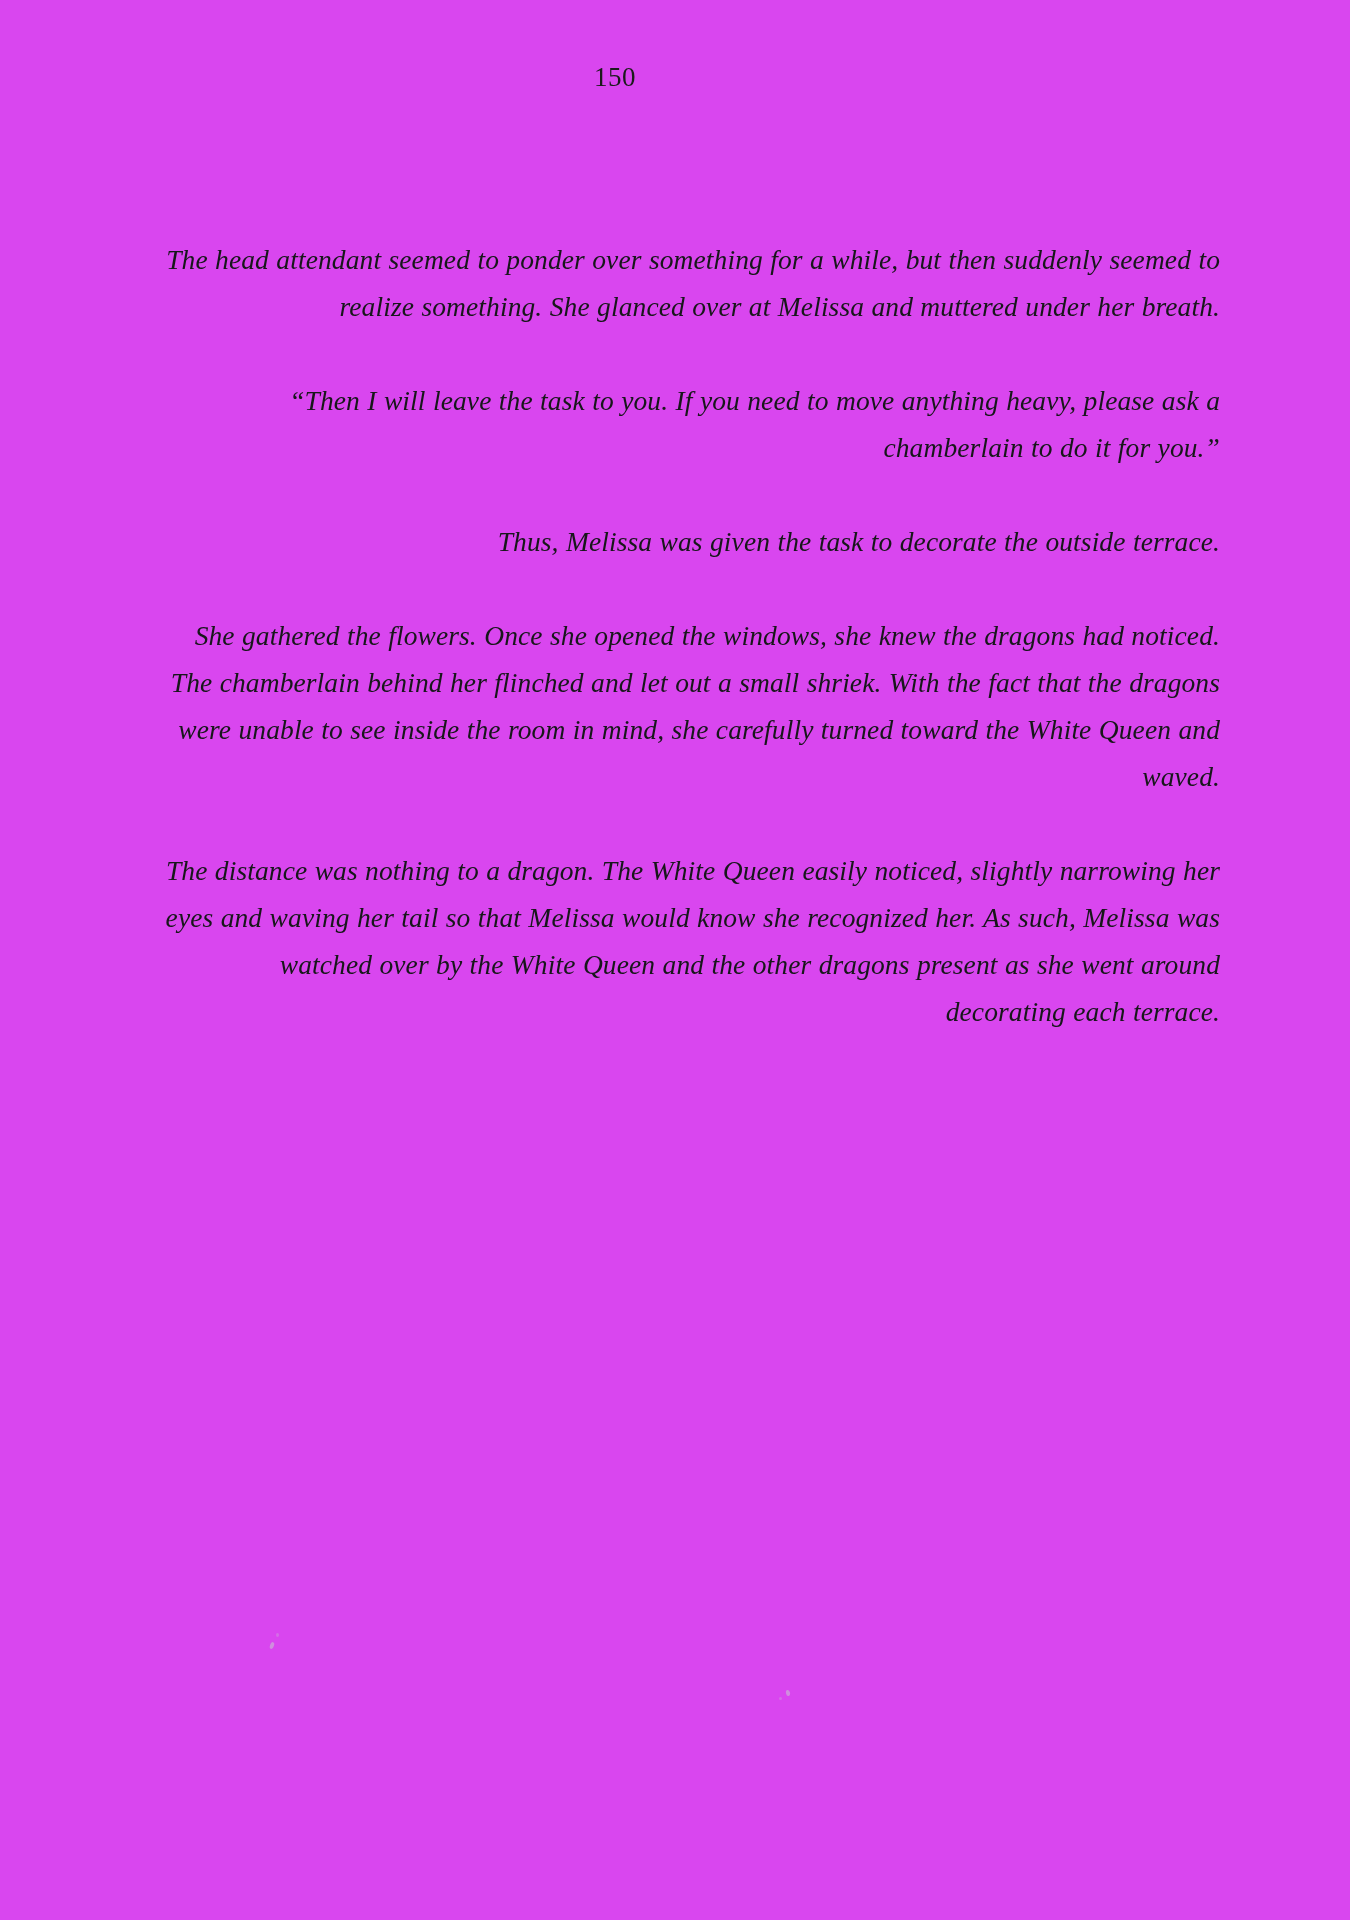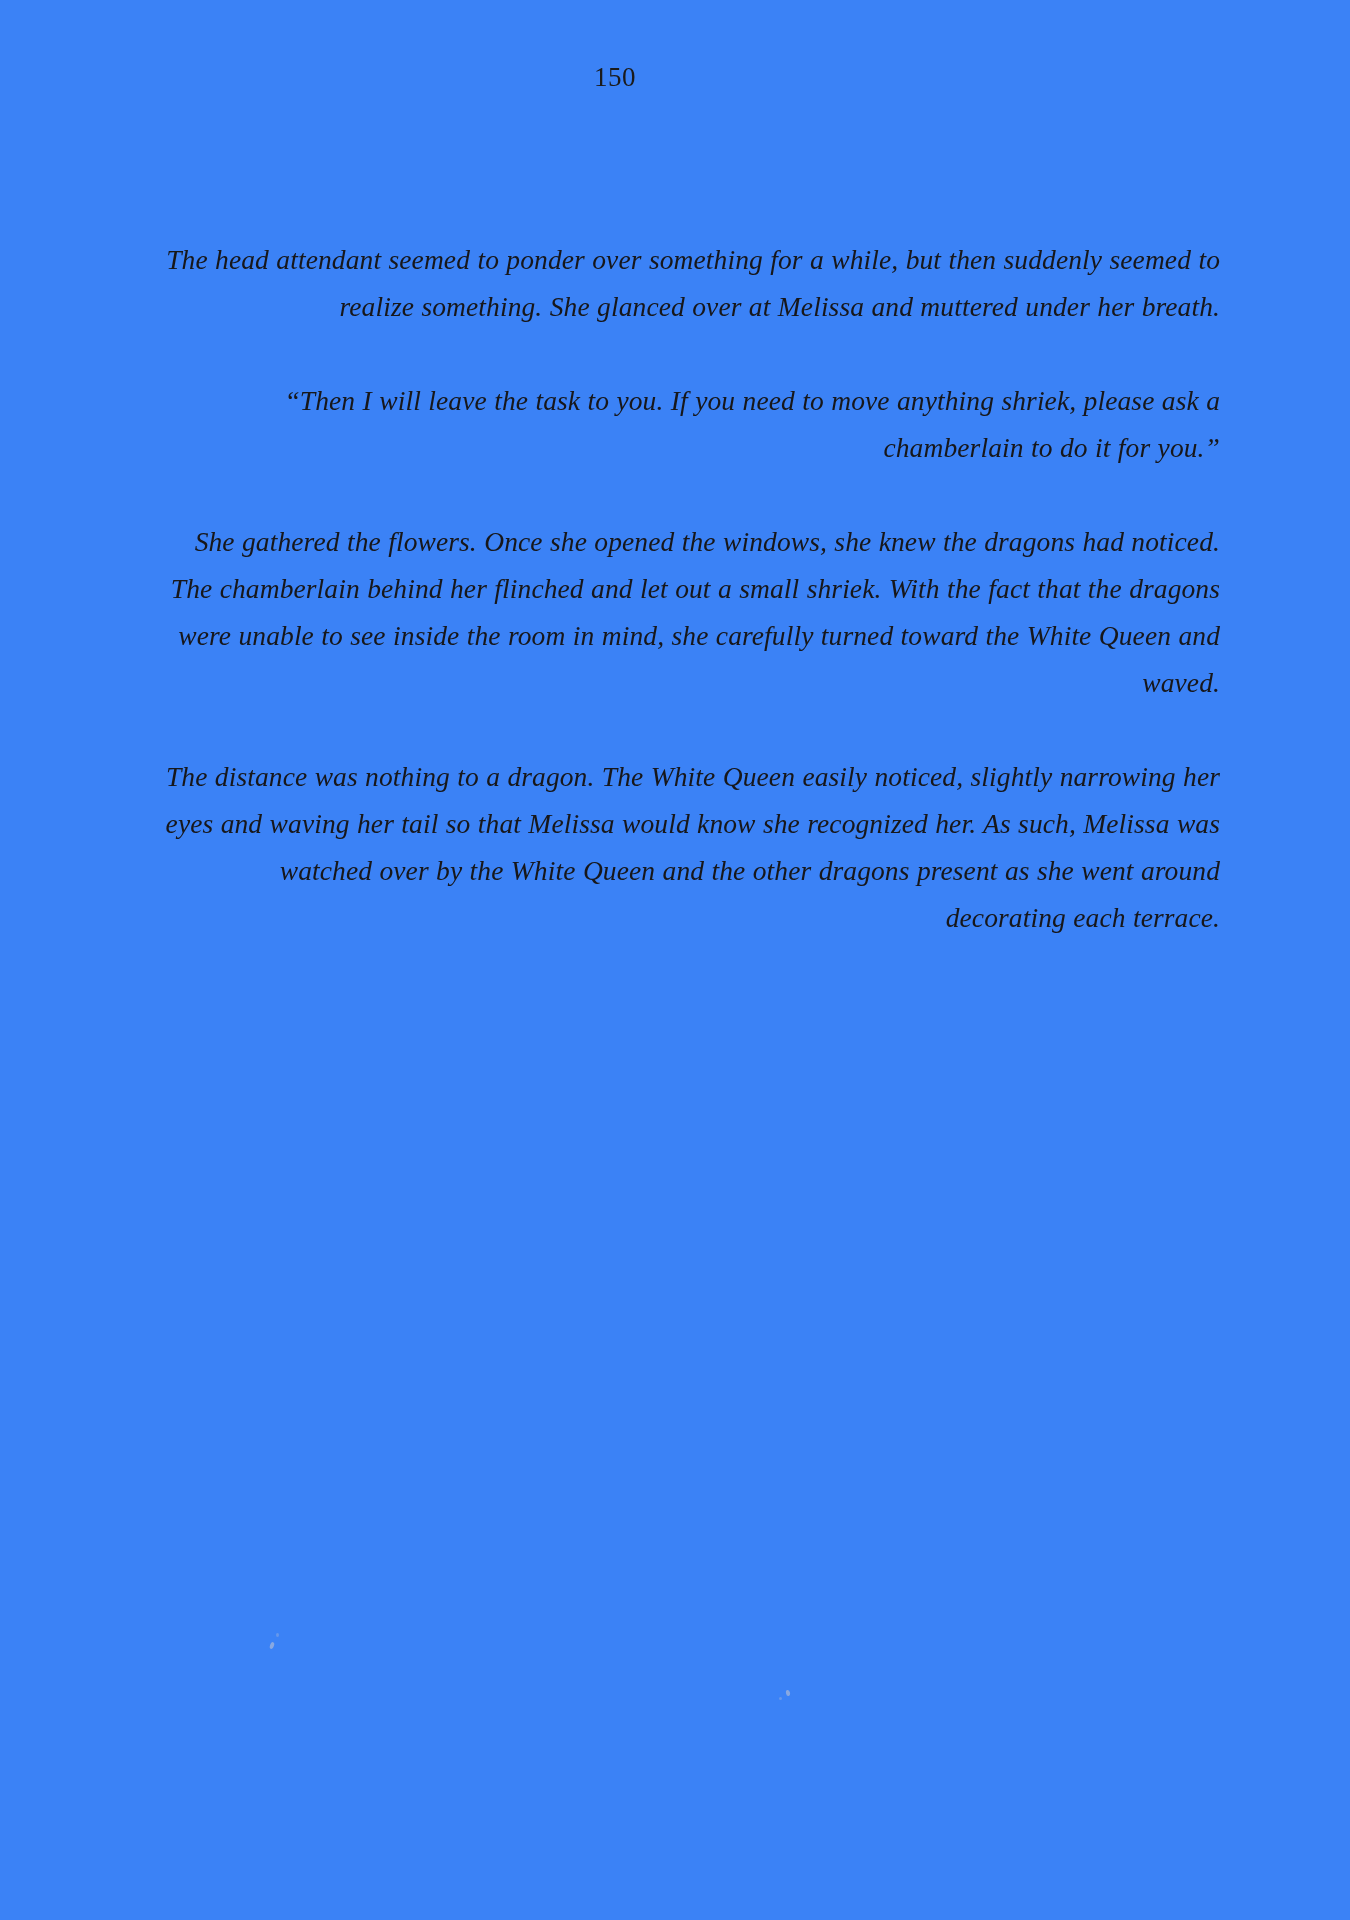--- a/index.html
+++ b/index.html
@@ -5,21 +5,21 @@
   html, body {
     margin: 0;
     padding: 0;
     background: #ffffff;
   }
 
   .page {
     position: relative;
     width: 1350px;
     height: 1920px;
-    background: #3b82f6;
+    background: #d946ef;
     box-sizing: border-box;
     overflow: hidden;
     font-family: "Liberation Serif", "DejaVu Serif", serif;
   }
 
   
   .folio {
     position: absolute;
     top: 62px;
     right: 0;
@@ -69,21 +69,22 @@
 </style>
 </head>
 <body>
 
 <div class="page">
 
   <div class="folio">150</div>
 
   <div class="textblock">
     <p class="para">The head attendant seemed to ponder over something for a while, but then suddenly seemed to realize something. She glanced over at Melissa and muttered under her breath.</p>
-    <p class="para">“Then I will leave the task to you. If you need to move anything shriek, please ask a chamberlain to do it for you.”</p>
+    <p class="para">“Then I will leave the task to you. If you need to move anything heavy, please ask a chamberlain to do it for you.”</p>
+    <p class="para">Thus, Melissa was given the task to decorate the outside terrace.</p>
     <p class="para">She gathered the flowers. Once she opened the windows, she knew the dragons had noticed. The chamberlain behind her flinched and let out a small shriek. With the fact that the dragons were unable to see inside the room in mind, she carefully turned toward the White Queen and waved.</p>
     <p class="para">The distance was nothing to a dragon. The White Queen easily noticed, slightly narrowing her eyes and waving her tail so that Melissa would know she recognized her. As such, Melissa was watched over by the White Queen and the other dragons present as she went around decorating each terrace.</p>
   </div>
 
   <div class="speckle s1"></div>
   <div class="speckle s2"></div>
   <div class="speckle s3"></div>
   <div class="speckle s4"></div>
 
 </div>

